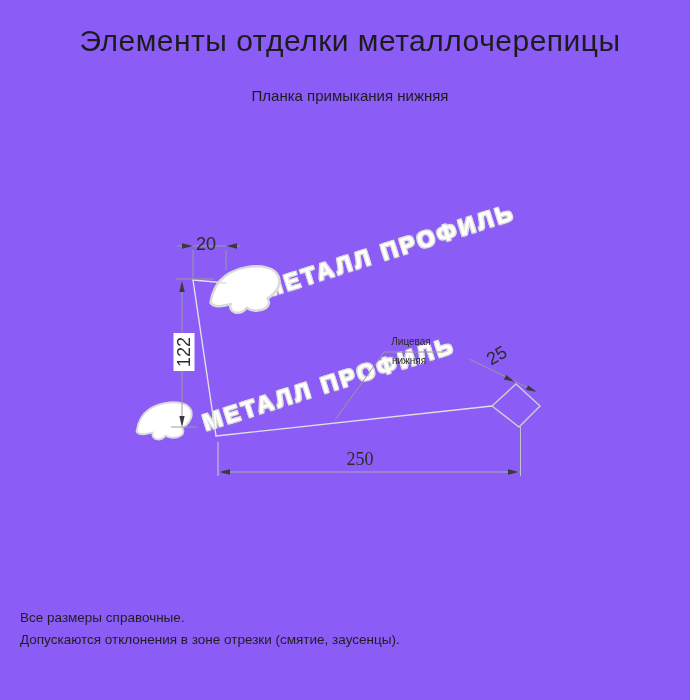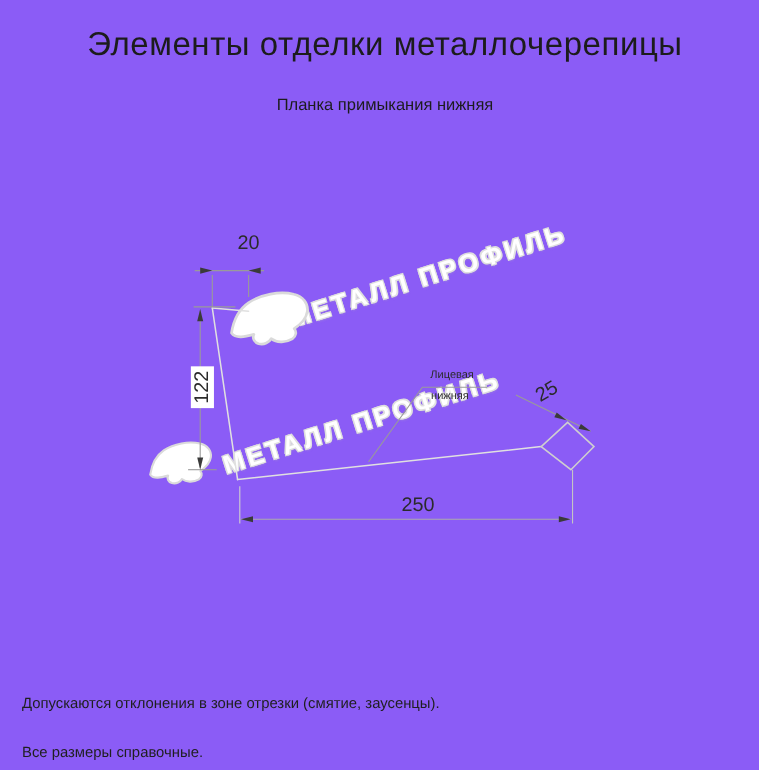--- a/index.html
+++ b/index.html
@@ -21,31 +21,31 @@
                 0 2px 2px rgba(185,185,185,.35);
   }
   .wm-a{left:389px;top:251px;transform:translate(-50%,-50%) rotate(-17.5deg);}
   .wm-b{left:329px;top:384px;transform:translate(-50%,-50%) rotate(-17.5deg);}
 
   
   #draw-svg{position:absolute;left:0;top:0;z-index:2;}
 
   
   .dim{position:absolute;z-index:3;color:#2b2b2b;font-size:18px;white-space:nowrap;}
-  .dim-20{left:206px;top:221px;transform:translate(-50%,-50%);margin-left:20px;}
+  .dim-20{left:206px;top:244px;transform:translate(-50%,-50%);}
   .dim-122{left:184px;top:352px;transform:translate(-50%,-50%) rotate(-90deg);background:#ffffff;padding:0 4px;}
-  .dim-250{left:380px;top:459px;transform:translate(-50%,-50%);}
+  .dim-250{left:360px;top:459px;transform:translate(-50%,-50%);font-family:Liberation Serif, serif;}
   .dim-25{left:497px;top:356px;transform:translate(-50%,-50%) rotate(-30deg);}
   .face-lbl{position:absolute;z-index:3;color:#2b2b2b;font-size:10px;white-space:nowrap;}
   .face-1{left:411px;top:341px;transform:translate(-50%,-50%);}
   .face-2{left:409px;top:360px;transform:translate(-50%,-50%);}
 
   
   .note{position:absolute;left:20px;z-index:3;color:#1f1f1f;font-size:13.5px;white-space:nowrap;}
-  .note-1{top:676px;text-align:right;}
+  .note-1{top:610px;text-align:right;}
   .note-2{top:632px;}
 </style>
 </head>
 <body>
 
 <div id="stage">
 
   <div class="hdr h1">Элементы отделки металлочерепицы</div>
   <div class="hdr h2">Планка примыкания нижняя</div>
 

